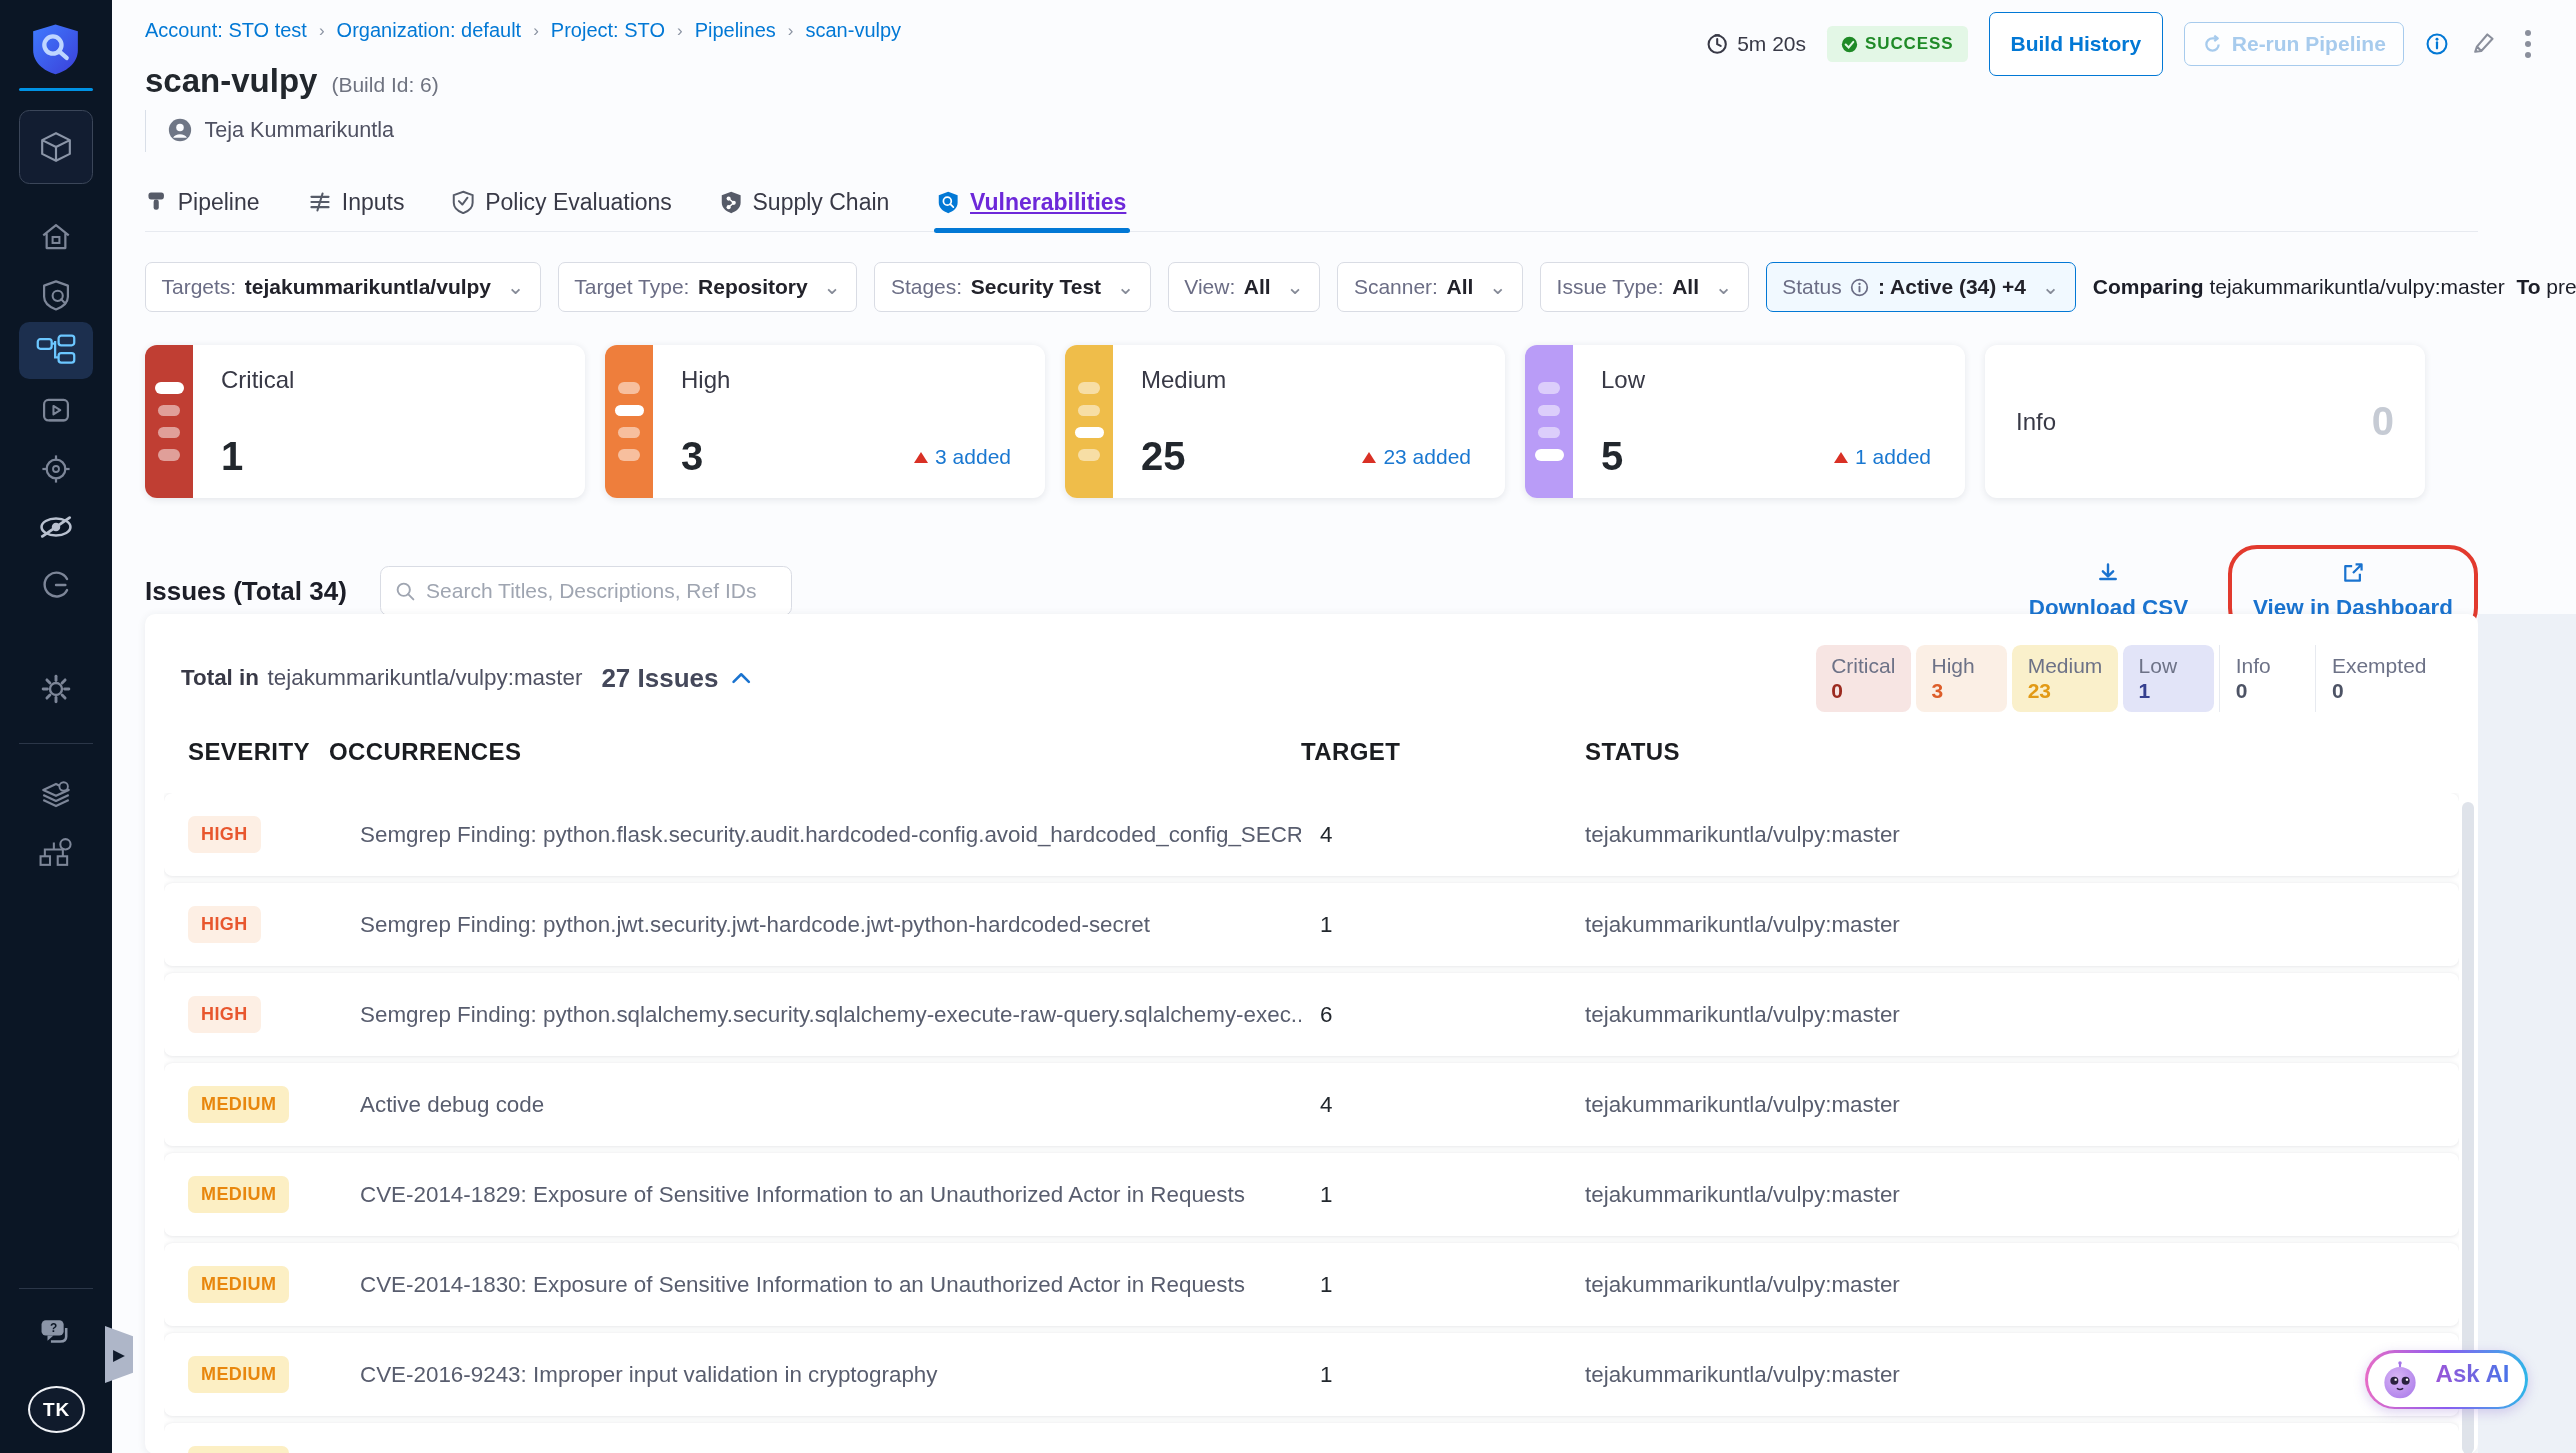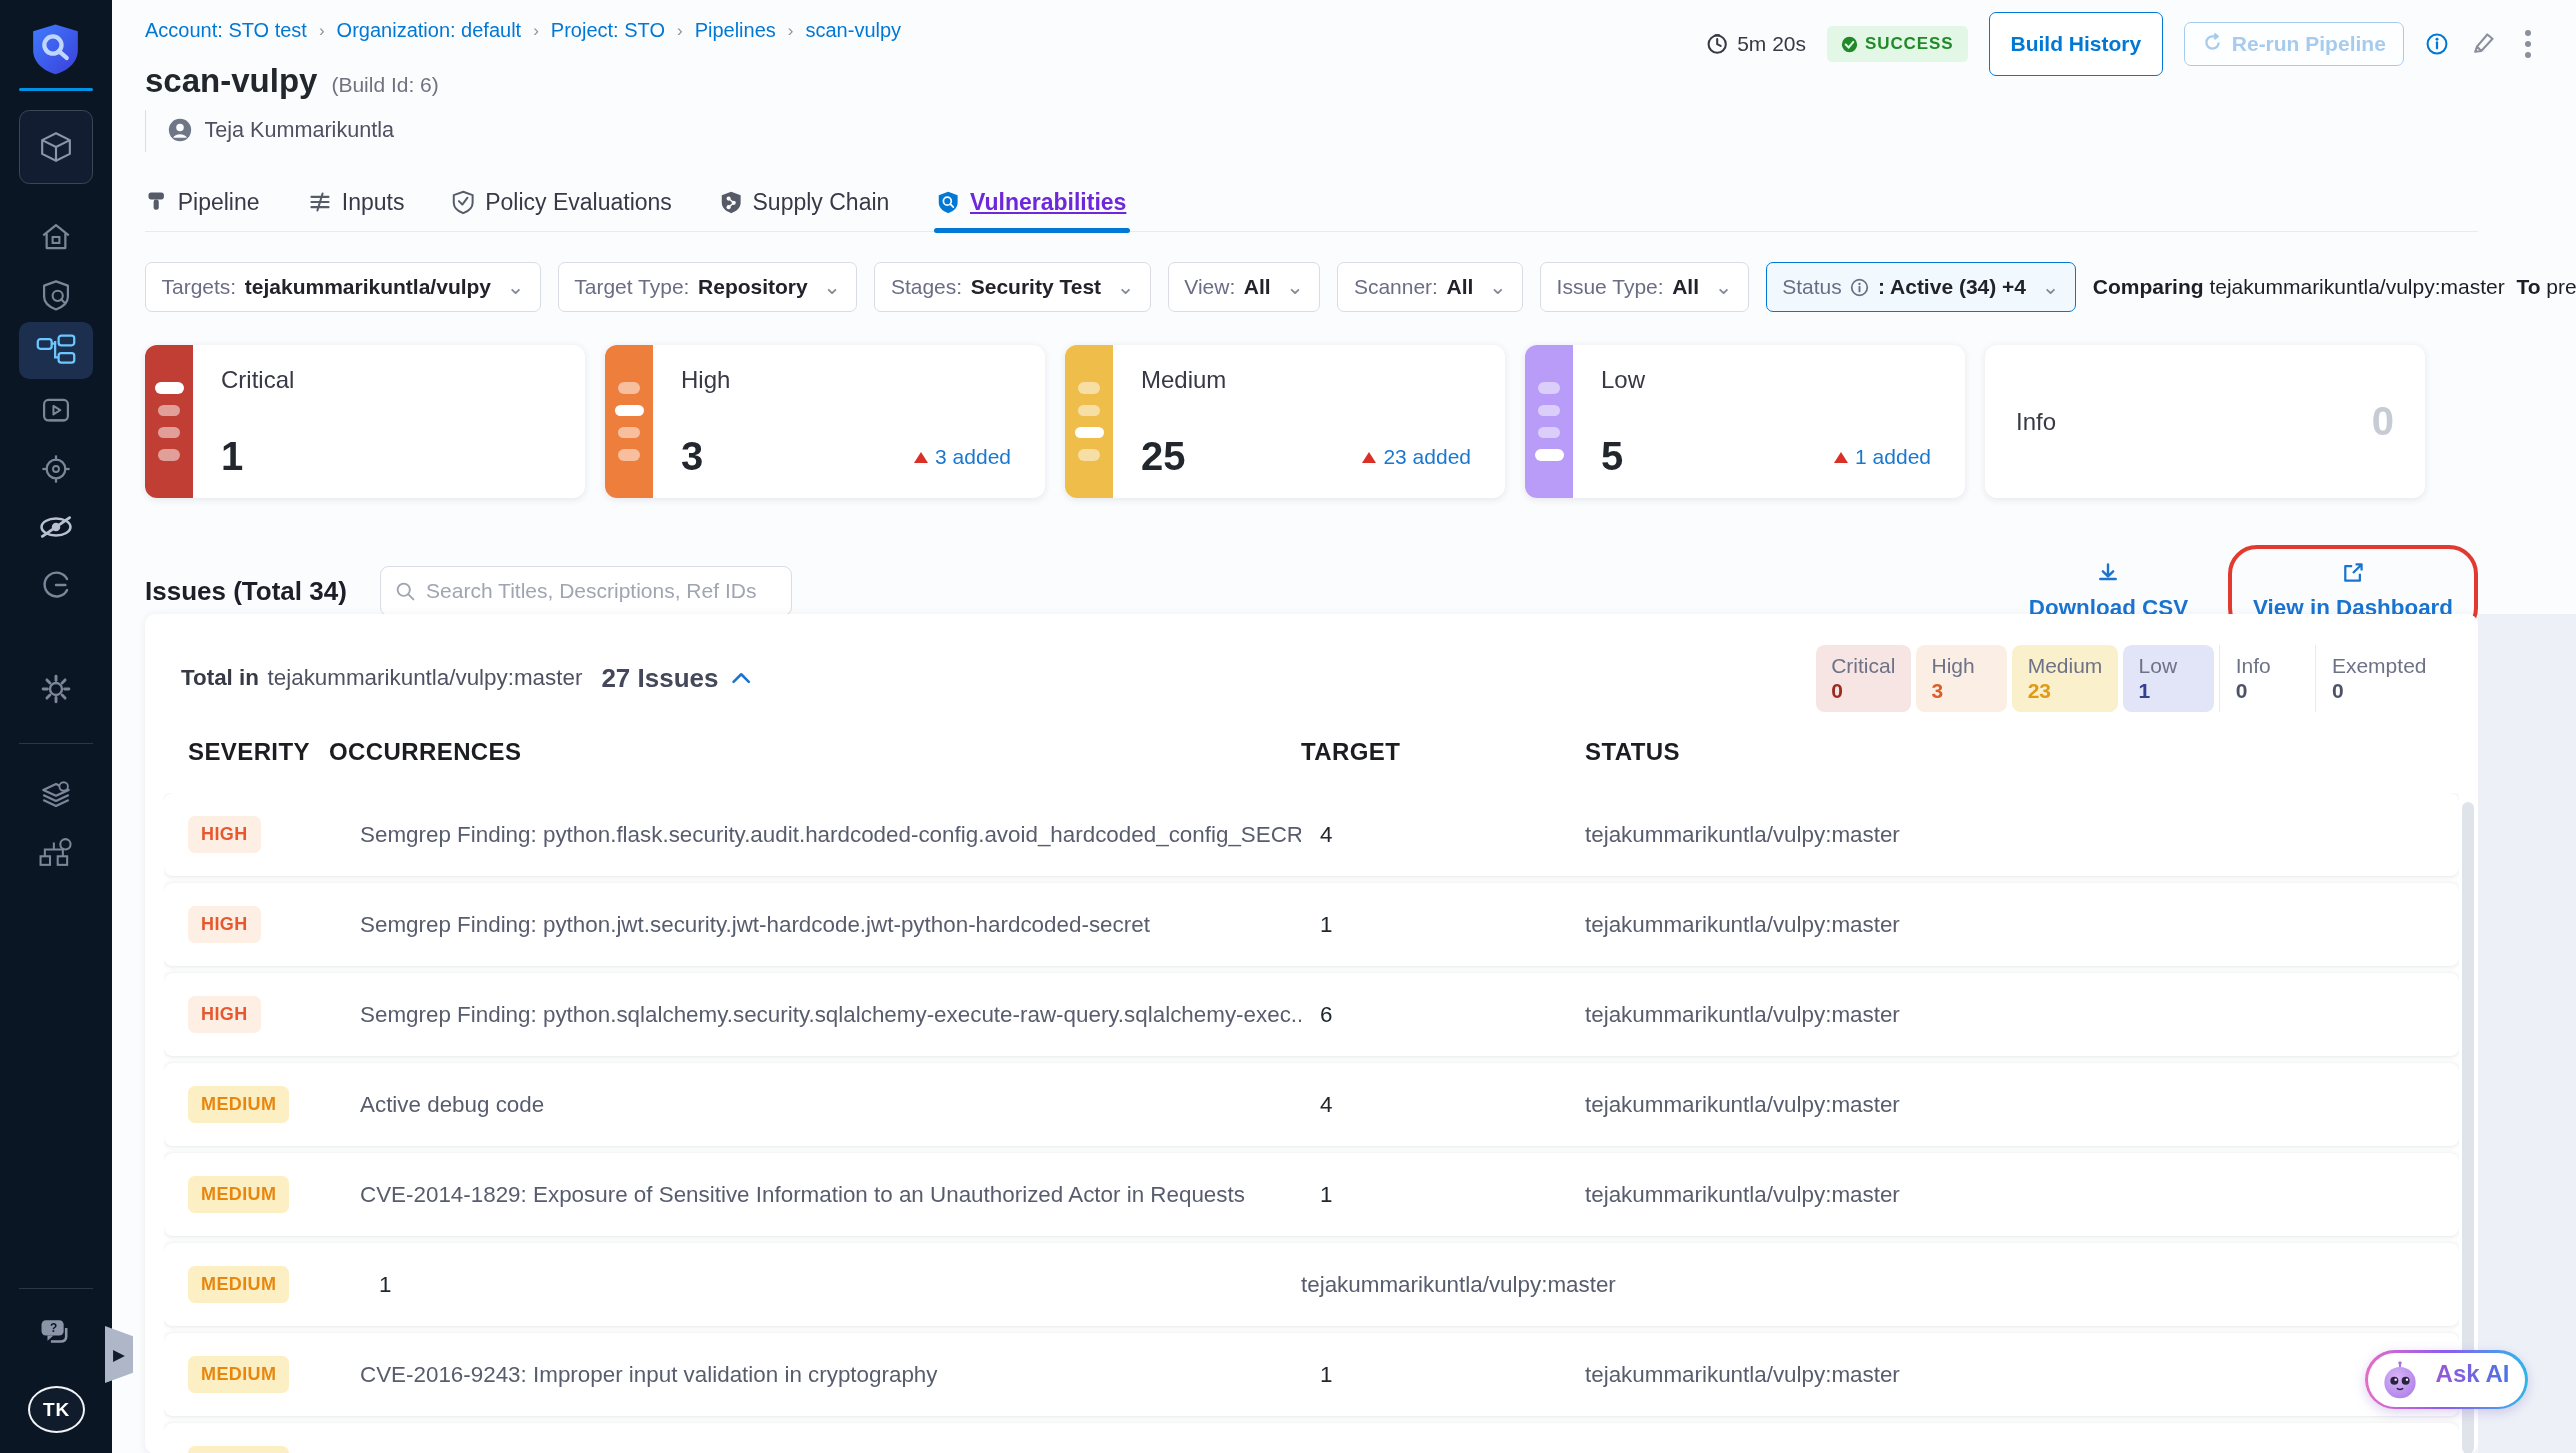--- a/index.html
+++ b/index.html
@@ -20,21 +20,21 @@
 
   
   .main { position:absolute; left:112px; top:0; right:0; bottom:0; background:#fbfcfe; }
   .breadcrumb { position:absolute; top:19px; left:33px; font-size:20px; color:#0278d5; display:flex; gap:12px; align-items:center; }
   .crumb { cursor:pointer; }
   .crumb-sep { color:#8b93a2; font-size:17px; }
   .top-right { position:absolute; top:12px; right:36px; display:flex; align-items:center; gap:21px; }
   .duration { display:flex; align-items:center; gap:8.6px; font-size:21px; color:#383946; }
   .success-badge { background:#e3f7e6; color:#1f8a27; font-size:17px; font-weight:bold; letter-spacing:0.9px; padding:7.8px 14px; border-radius:5.2px; display:flex; align-items:center; gap:7px; }
   .btn-outline { border:1.7px solid #0278d5; color:#0278d5; background:#fff; font-size:21px; font-weight:bold; padding:19px 21px; border-radius:7px; cursor:pointer; }
-  .btn-disabled { border:1.7px solid #a7cbed; color:#a7cbed; background:#fdfeff; font-size:21px; font-weight:bold; padding:8.6px 17px; border-radius:7px; display:flex; align-items:flex-start; gap:8.6px; }
+  .btn-disabled { border:1.7px solid #a7cbed; color:#a7cbed; background:#fdfeff; font-size:21px; font-weight:bold; padding:8.6px 17px; border-radius:7px; display:flex; align-items:center; gap:8.6px; }
   .kebab { display:flex; flex-direction:column; gap:5.2px; padding:3.4px 8.6px; cursor:pointer; }
   .kebab span { width:6px; height:6px; border-radius:50%; background:#8a8f9c; }
 
   .page-title-row { position:absolute; top:62px; left:33px; display:flex; align-items:baseline; gap:14px; }
   .page-title { font-size:33px; font-weight:bold; color:#22272d; }
   .build-id { font-size:21px; color:#6f7380; }
   .author-row { position:absolute; top:110px; left:33px; border-left:1.7px solid #d9dfe8; padding:7px 0 8.6px 22.4px; display:flex; align-items:center; gap:12px; font-size:21.6px; color:#4f5162; }
 
   
   .tabs { position:absolute; top:179px; left:33px; right:98px; display:flex; gap:48px; border-bottom:1.7px solid #e7eaf0; height:53px; }
@@ -573,20 +573,21 @@
         </div>
         <div class="row">
           <span><span class="badge b-medium">MEDIUM</span></span>
           <span class="cell-issue">CVE-2014-1829: Exposure of Sensitive Information to an Unauthorized Actor in Requests</span>
           <span class="cell-occ">1</span>
           <span class="cell-target">tejakummarikuntla/vulpy:master</span>
           <span class="cell-status"></span>
         </div>
         <div class="row">
           <span><span class="badge b-medium">MEDIUM</span></span>
+          <span class="cell-issue">CVE-2014-1830: Exposure of Sensitive Information to an Unauthorized Actor in Requests</span>
           <span class="cell-occ">1</span>
           <span class="cell-target">tejakummarikuntla/vulpy:master</span>
           <span class="cell-status"></span>
         </div>
         <div class="row">
           <span><span class="badge b-medium">MEDIUM</span></span>
           <span class="cell-issue">CVE-2016-9243: Improper input validation in cryptography</span>
           <span class="cell-occ">1</span>
           <span class="cell-target">tejakummarikuntla/vulpy:master</span>
           <span class="cell-status"></span>

